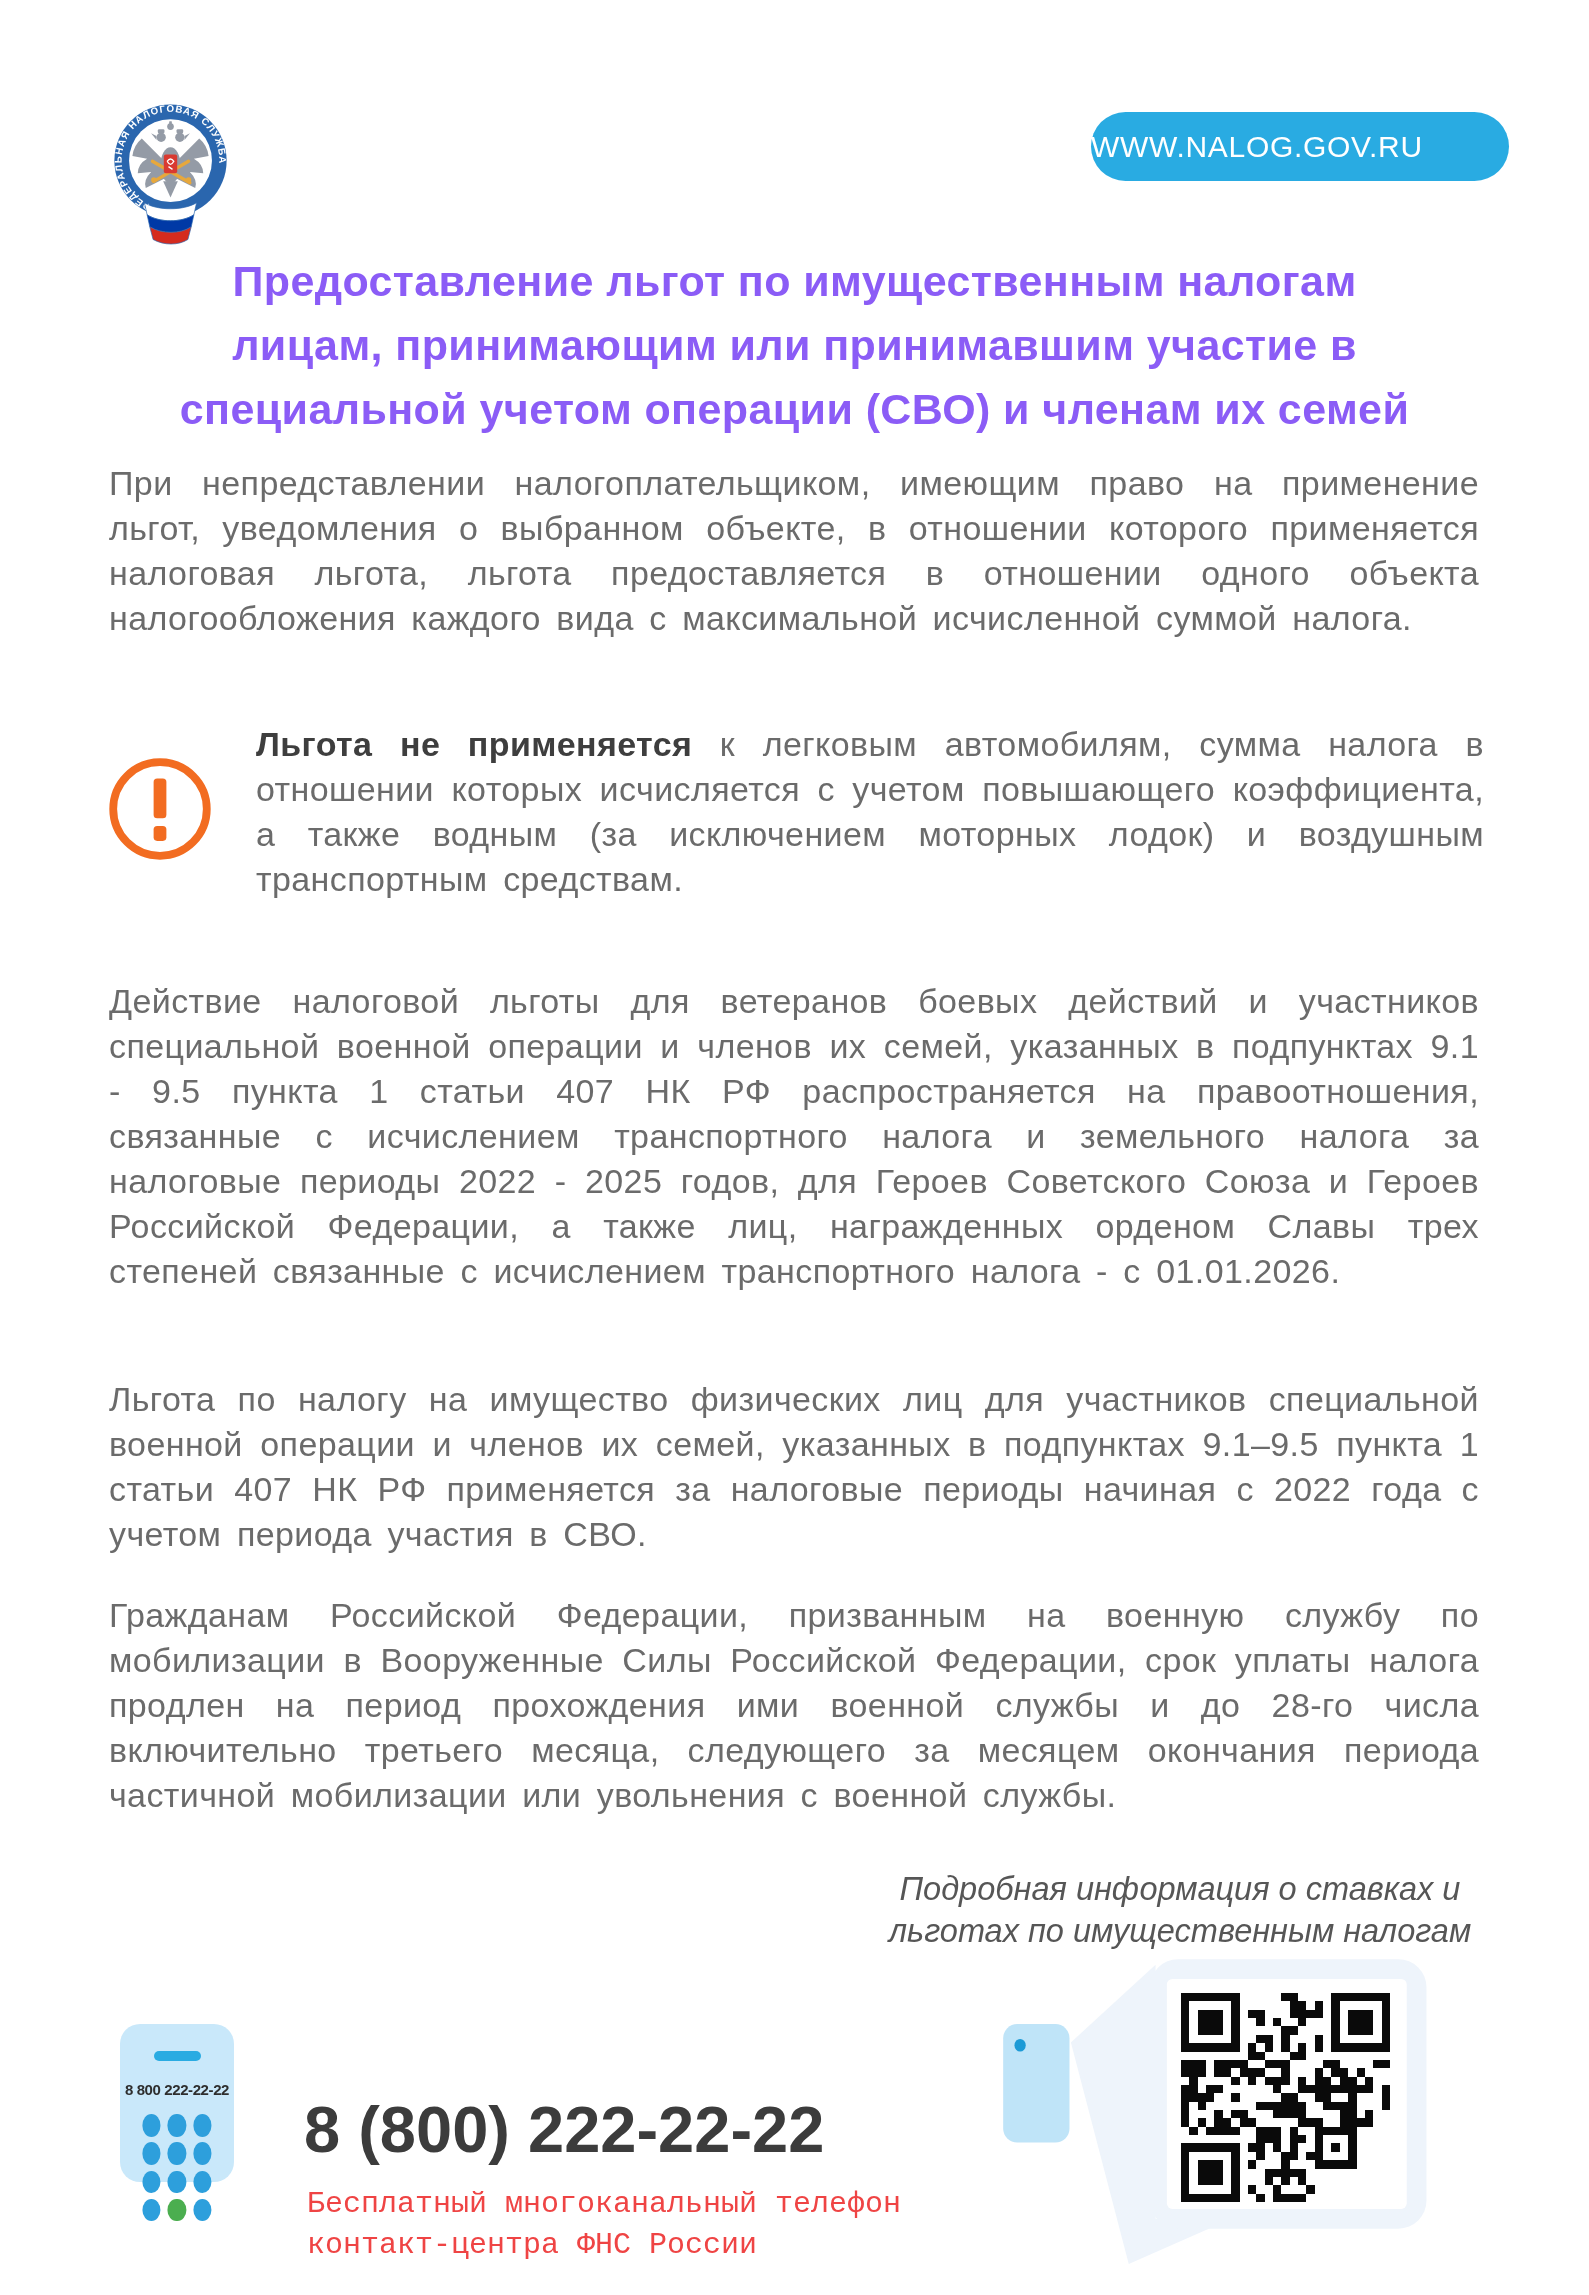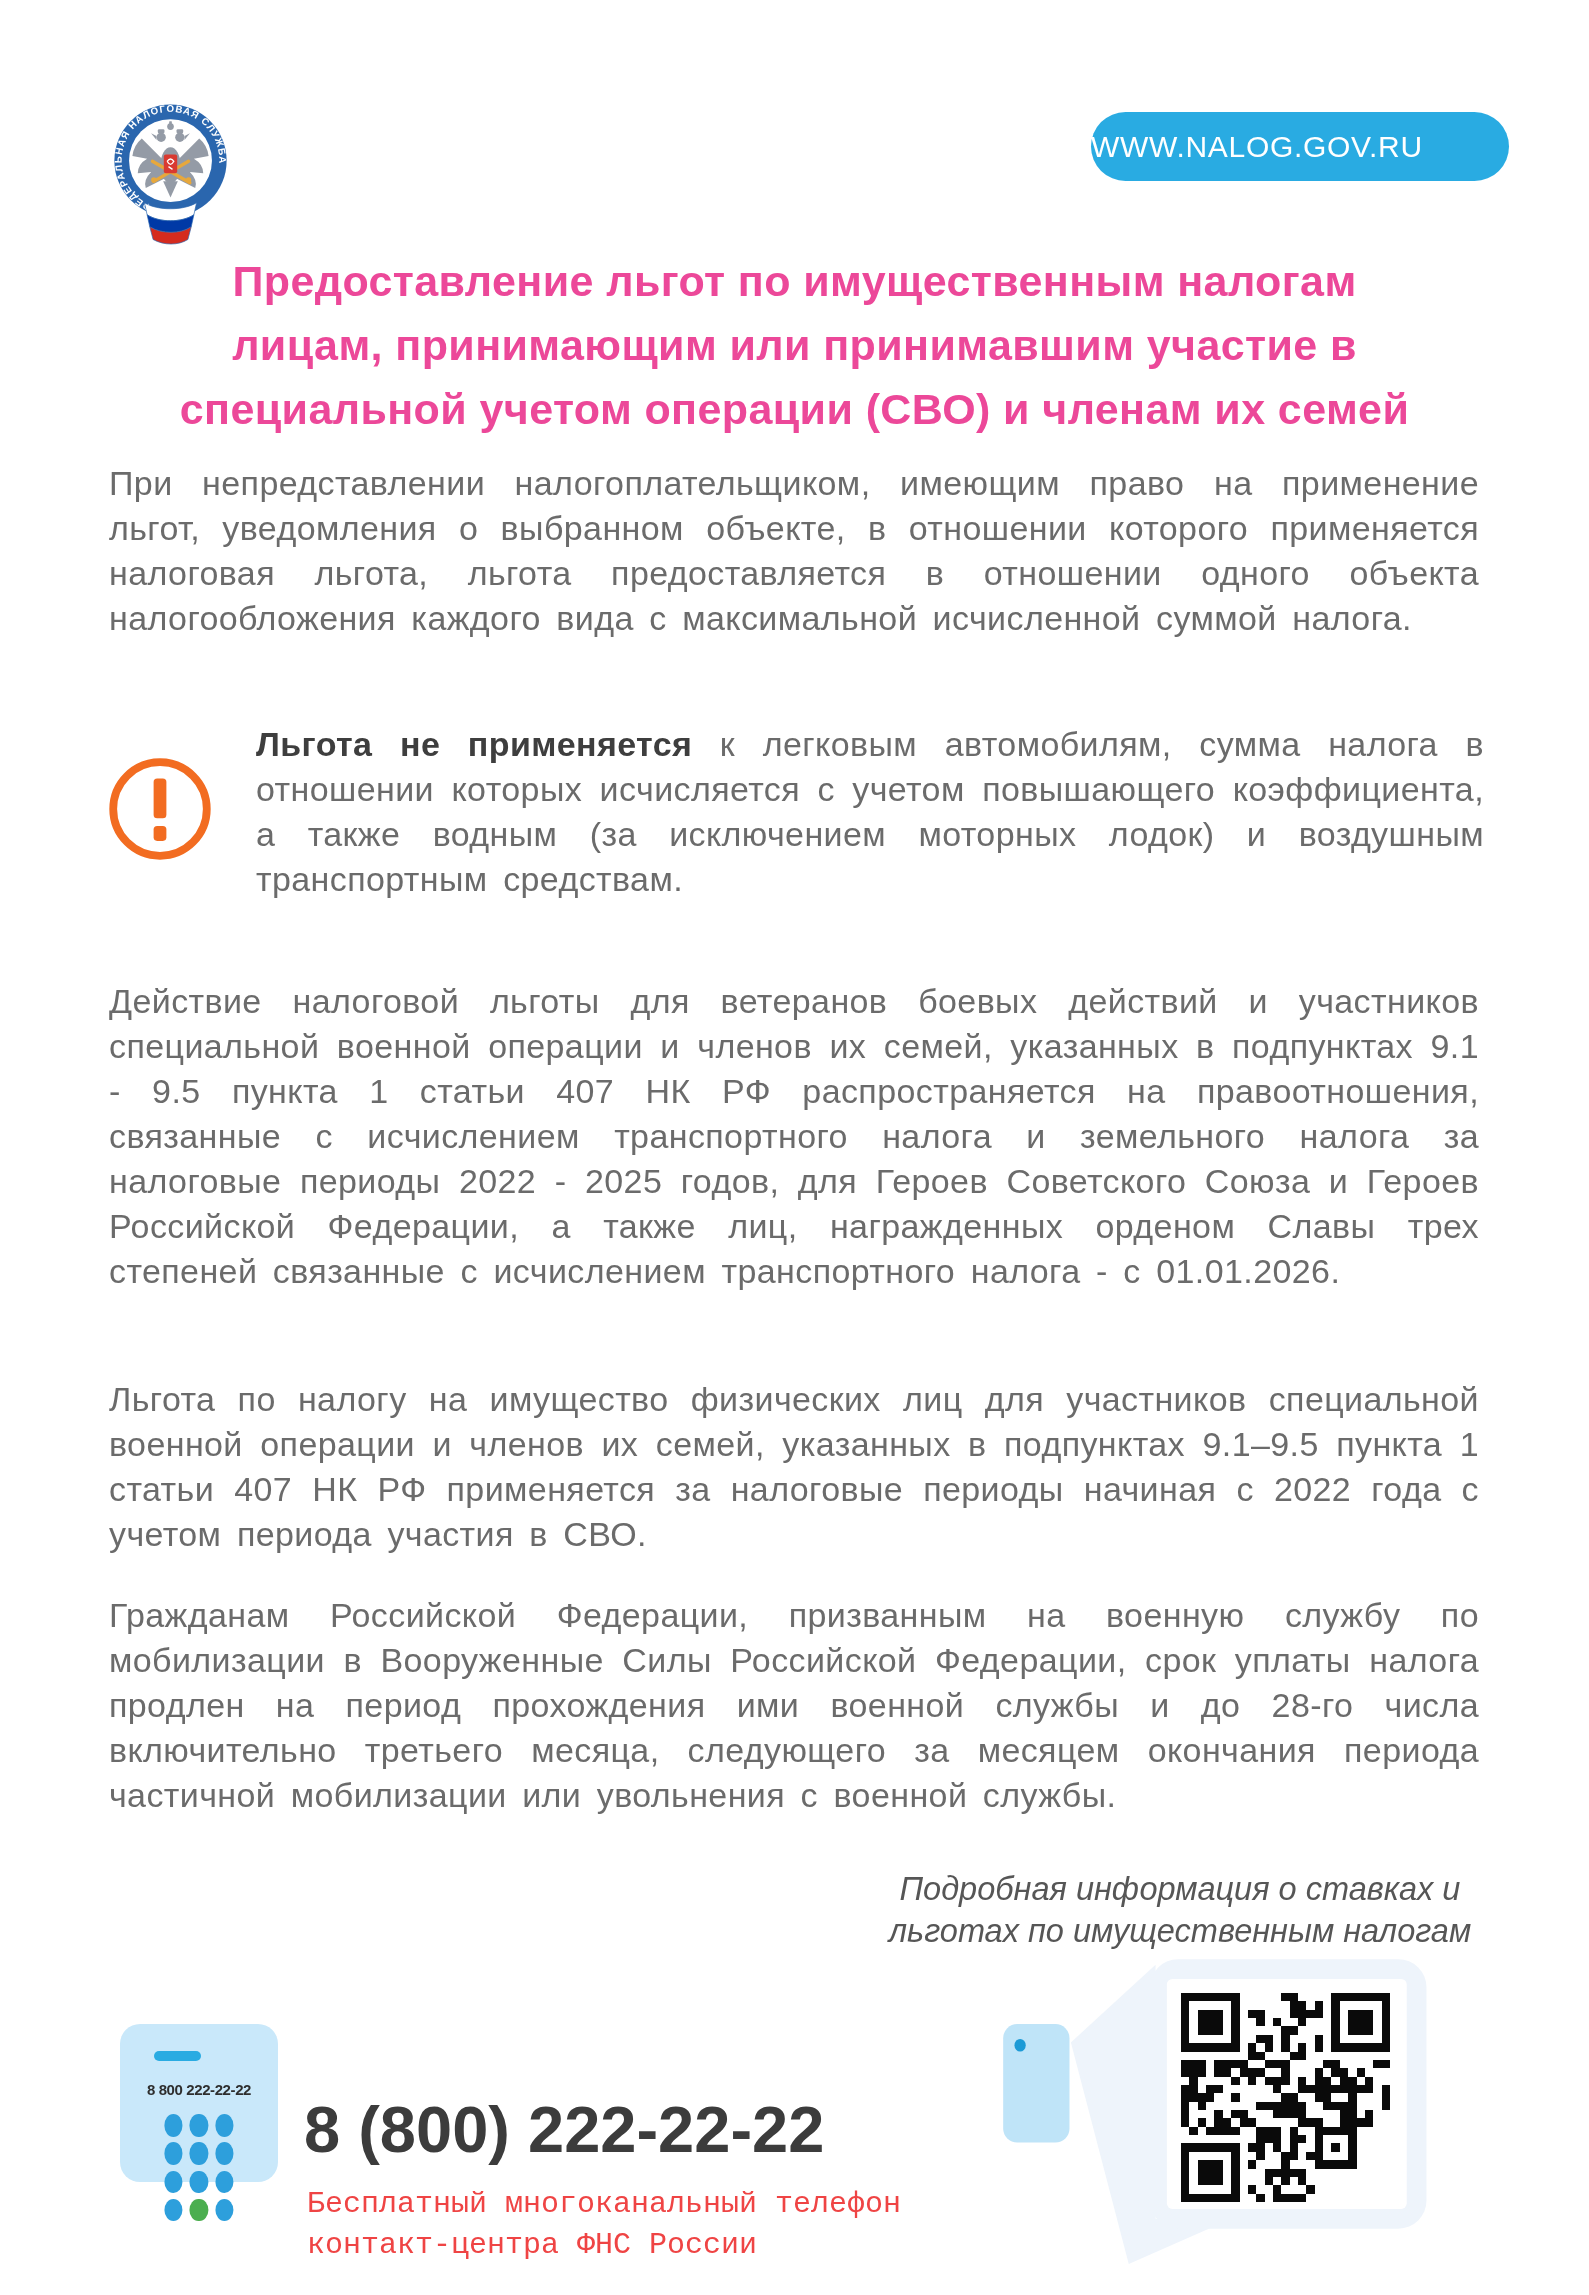--- a/index.html
+++ b/index.html
@@ -14,40 +14,40 @@
     font-weight:bold;font-size:28px;line-height:32.5px;color:#3b3b3b;letter-spacing:0px;
   }
   .site-pill{
     position:absolute;left:1091px;top:112px;width:418px;height:69px;border-radius:35px;
     background:#29ABE2;display:flex;align-items:center;
     color:#ffffff;font-size:30px;letter-spacing:0.7px;cursor:pointer;
   }
   
   .title{
     position:absolute;top:249px;left:0;width:1589px;text-align:center;
-    font-weight:bold;font-size:43px;line-height:64px;color:#ec4899;letter-spacing:0.4px;
+    font-weight:bold;font-size:43px;line-height:64px;color:#8b5cf6;letter-spacing:0.4px;
   }
   
   .para{
     position:absolute;left:109px;width:1370px;
     font-size:34px;line-height:45px;color:#6b6b6b;
     text-align:justify;letter-spacing:0.4px;word-spacing:5.7px;
   }
   .para.warn-text{left:256px;width:1228px;}
   .warn-lead{color:#3e3e3e;font-weight:bold;}
   .warn-icon{position:absolute;left:104px;top:753px;width:112px;height:112px;}
   
   .qr-note{
     position:absolute;top:1868px;left:869px;width:622px;text-align:center;
     font-style:italic;font-size:32.5px;line-height:42px;color:#565656;
   }
   
   .phone-icon{
     position:absolute;left:120px;top:2024px;width:114px;height:158px;
-    background:#C9E8FA;border-radius:20px;padding-left:44px;
+    background:#C9E8FA;border-radius:20px;
   }
   .speaker{position:absolute;left:34px;top:27px;width:47px;height:10px;border-radius:5px;background:#29ABE2;}
   .phone-label{
     position:absolute;top:57px;left:0;width:100%;text-align:center;
     font-size:15px;font-weight:bold;color:#2e2e2e;letter-spacing:-0.4px;
   }
   .keypad{
     position:absolute;left:50%;transform:translateX(-50%);top:90px;
     display:grid;grid-template-columns:repeat(3,18.4px);gap:5.7px 7px;
   }

